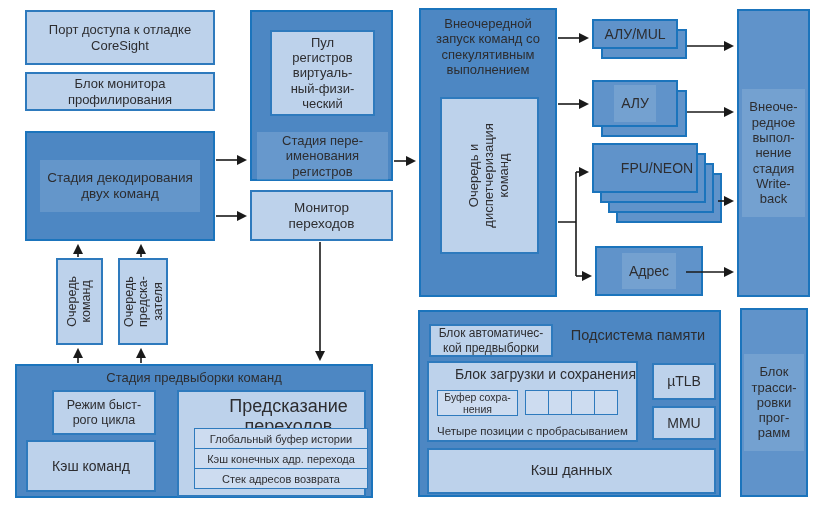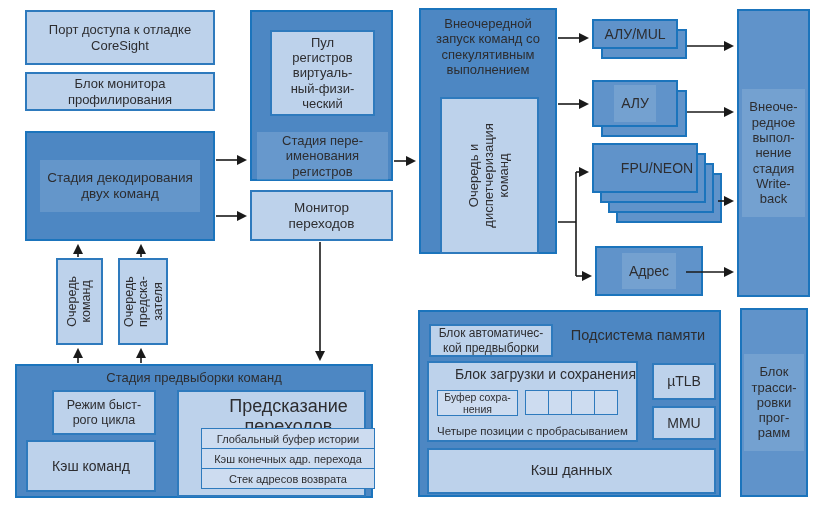--- a/index.html
+++ b/index.html
@@ -69,21 +69,21 @@
 рого цикла</div>
     </div>
 
     <div class="box light" style="left:9px;top:74px;width:130px;height:52px;">
       <div class="lbl" style="font-size:14px;">Кэш команд</div>
     </div>
 
     <div class="box light" style="left:160px;top:24px;width:189px;height:107px;align-items:flex-start;">
       <div class="title-top" style="font-size:18px;white-space:pre-line;line-height:1.12;padding-left:34px;">Предсказание
 переходов</div>
-      <div class="rows" style="position:absolute;left:13px;top:37px;width:183px;padding-left:9px;">
+      <div class="rows" style="position:absolute;left:6px;top:37px;width:183px;padding-left:9px;">
         <div class="row">Глобальный буфер истории</div>
         <div class="row">Кэш конечных адр. перехода</div>
         <div class="row">Стек адресов возврата</div>
       </div>
     </div>
   </div>
 
   <div class="box dark" style="left:250px;top:10px;width:143px;height:171px;">
     <div class="box light" style="left:18px;top:18px;width:105px;height:86px;">
       <div class="lbl">Пул
@@ -97,21 +97,21 @@
 именования
 регистров</div>
     </div>
   </div>
 
   <div class="box light" style="left:250px;top:190px;width:143px;height:51px;">
     <div class="lbl" style="font-size:13.5px;">Монитор
 переходов</div>
   </div>
 
-  <div class="box dark" style="left:419px;top:8px;width:138px;height:246px;">
+  <div class="box dark" style="left:419px;top:8px;width:138px;height:289px;">
     <div class="title-top" style="top:6px;white-space:pre-line;line-height:1.18;">Внеочередной
 запуск команд со
 спекулятивным
 выполнением</div>
     <div class="box light" style="left:19px;top:87px;width:99px;height:157px;">
       <div class="vtext" style="font-size:13px;">Очередь и
 диспетчеризация
 команд</div>
     </div>
   </div>

